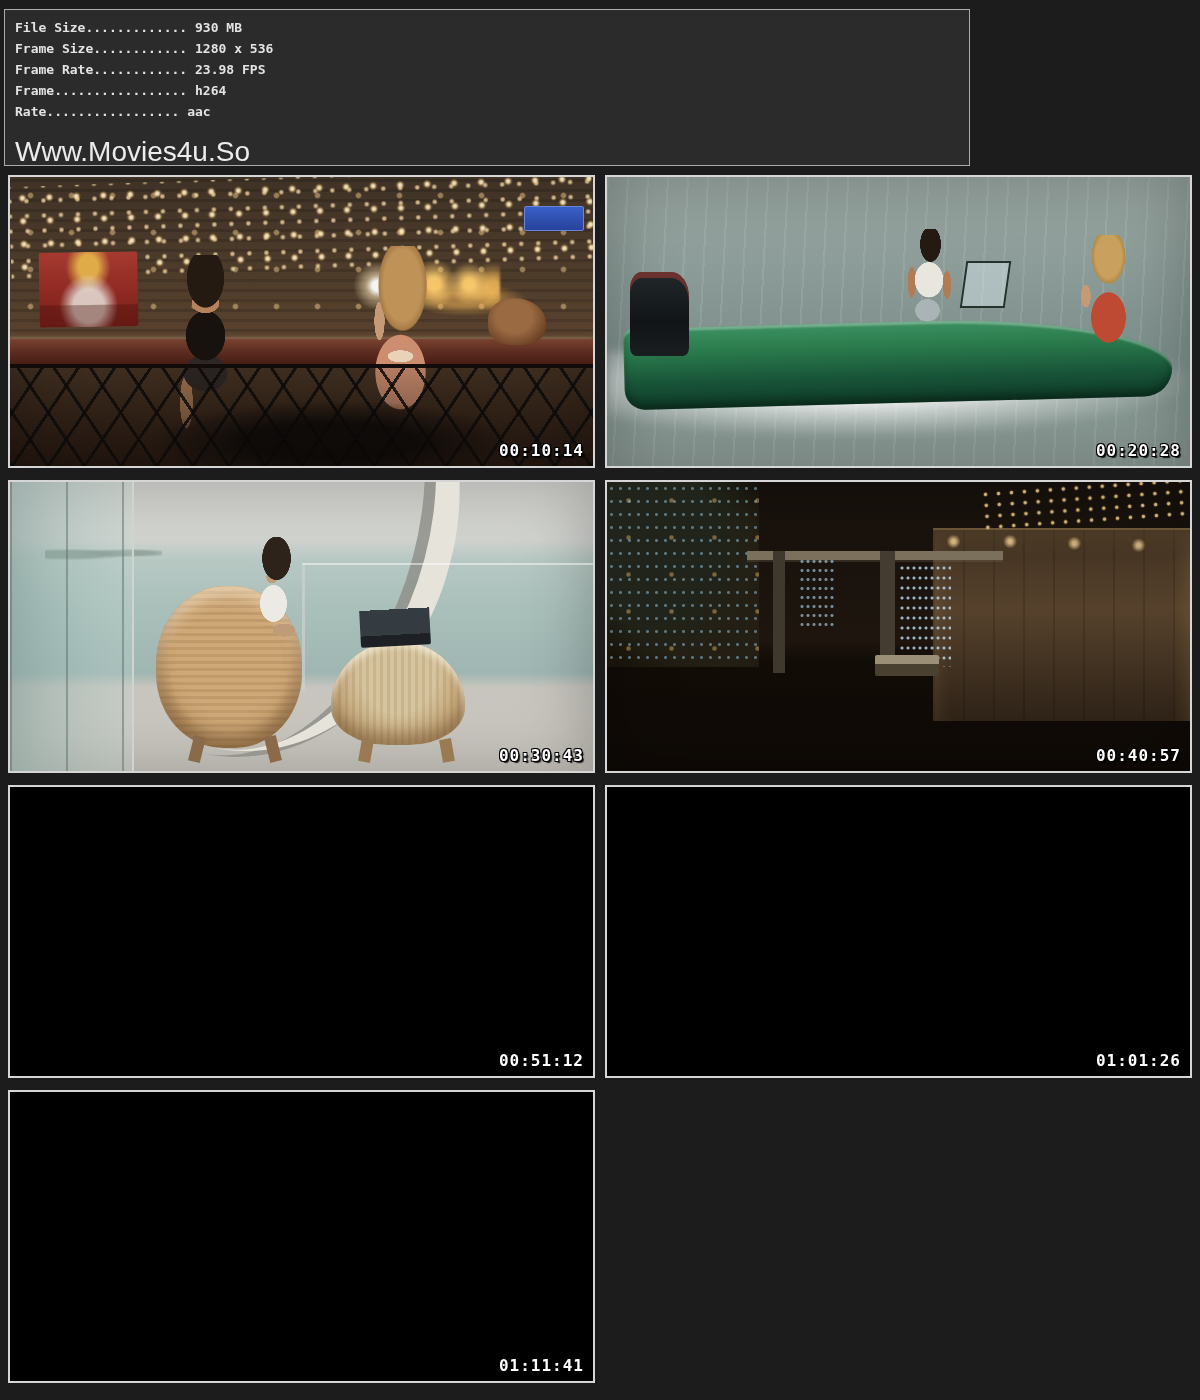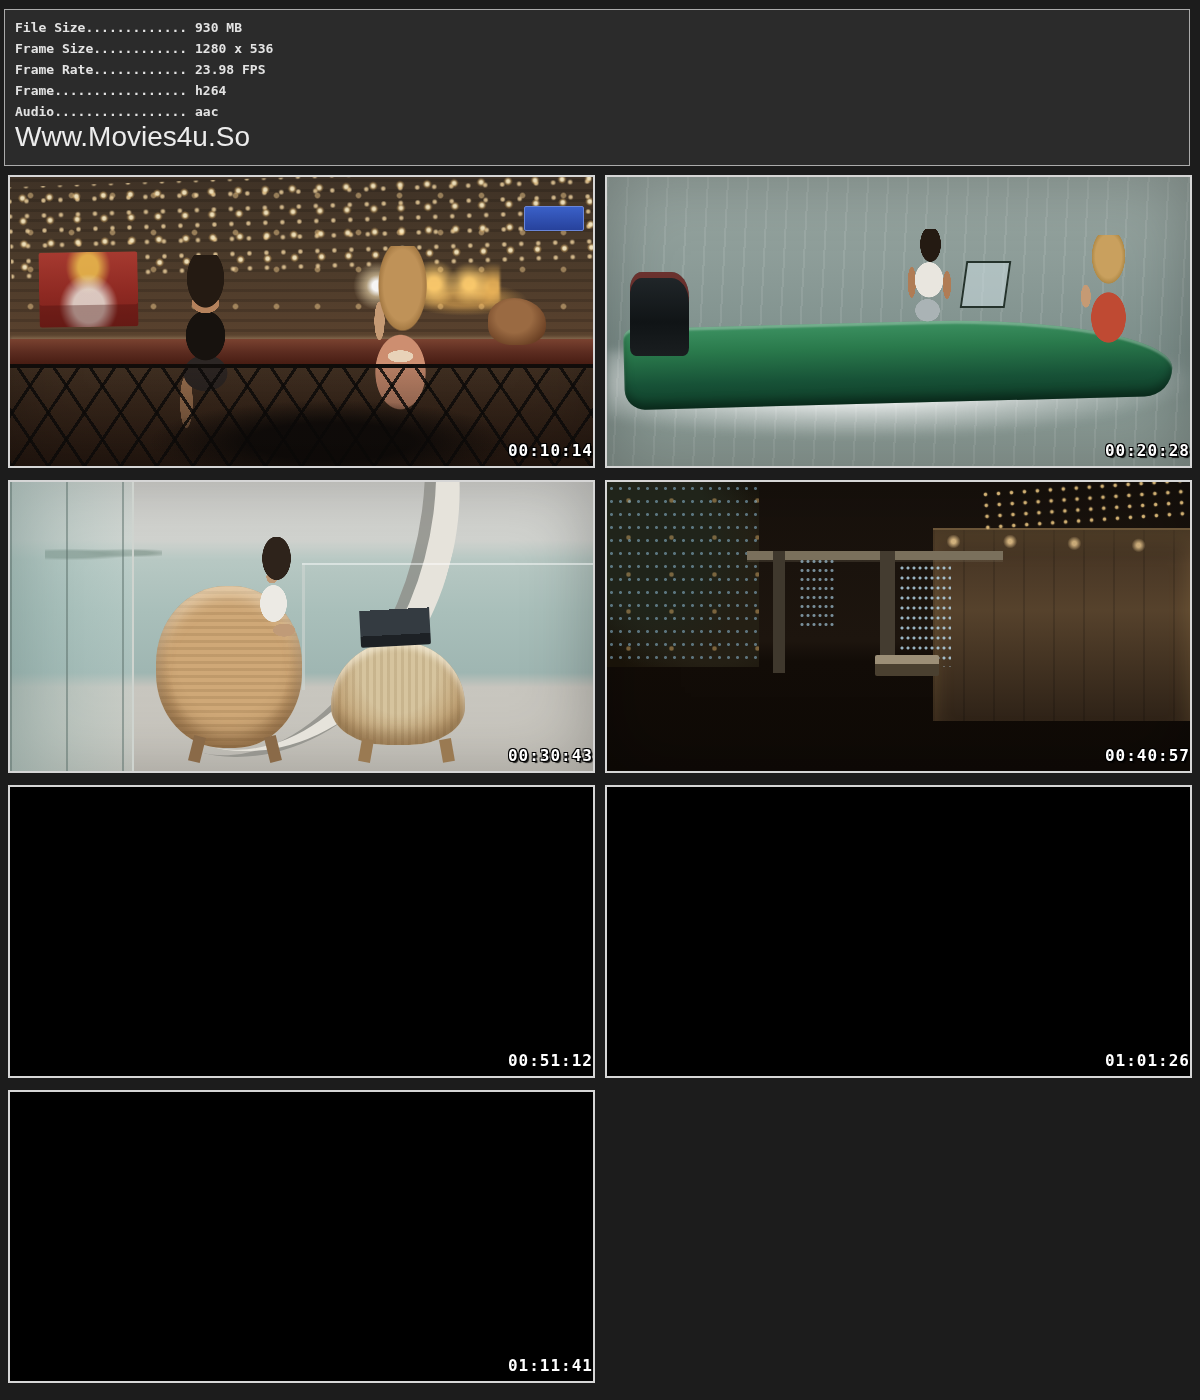--- a/index.html
+++ b/index.html
@@ -1,32 +1,32 @@
 <!DOCTYPE html>
 <html><head>
 <meta charset="utf-8">
 <style>
   html,body{margin:0;padding:0;}
   body{width:1200px;height:1400px;background:#1c1c1c;position:relative;overflow:hidden;
        font-family:"Liberation Sans", sans-serif;}
 
   
-  .header{position:absolute;left:4px;top:9px;width:1186px;height:157px;box-sizing:border-box;
+  .header{position:absolute;left:4px;top:9px;width:966px;height:157px;box-sizing:border-box;
           border:1px solid #ababab;background:#2b2b2b;padding:7px 0 0 10px;}
   .meta-line{font:bold 13px/21px "DejaVu Sans Mono", monospace;color:#e3e3e3;white-space:pre;}
-  .watermark{font:400 28px/27px "Liberation Sans", sans-serif;color:#ececec;margin-top:1px;}
+  .watermark{font:400 28px/27px "Liberation Sans", sans-serif;color:#ececec;margin-top:16px;}
 
   
   .grid{position:absolute;left:8px;top:175px;width:1184px;display:grid;
         grid-template-columns:587px 587px;column-gap:10px;row-gap:12px;grid-auto-rows:293px;}
   .thumb{position:relative;margin:0;border:2px solid #d6d6d6;box-sizing:border-box;
          overflow:hidden;background:#000;}
   .art{position:absolute;inset:0;box-shadow:inset 0 0 70px rgba(0,0,0,.28);}
   .art div{position:absolute;}
-  .ts{position:absolute;right:0;bottom:6px;font:bold 16px "DejaVu Sans Mono", monospace;
+  .ts{position:absolute;right:9px;bottom:6px;font:bold 16px "DejaVu Sans Mono", monospace;
       color:#fff;letter-spacing:1px;z-index:6;
       text-shadow:-1px -1px 0 #000,1px -1px 0 #000,-1px 1px 0 #000,1px 1px 0 #000,2px 2px 1px rgba(0,0,0,.85);}
 
   
   .t1 .art{background:linear-gradient(180deg,#3a2f23 0%,#463627 55%,#3a2417 100%);}
   .s1-bldg{left:0;right:0;top:0;height:57%;
     background:
       radial-gradient(circle at 63% 66%, rgba(255,255,255,.95) 0 5px, rgba(255,235,190,.55) 11px, transparent 24px),
       radial-gradient(ellipse at 78% 74%, rgba(255,190,90,.5) 0 26px, transparent 62px),
       radial-gradient(circle, rgba(255,215,150,.45) 0 2px, transparent 3.5px),
@@ -304,21 +304,21 @@
     background:linear-gradient(90deg,#23282e,#0f1216);}
 </style>
 </head>
 <body>
 
 <div class="header">
   <div class="meta-line">File Size............. 930 MB</div>
   <div class="meta-line">Frame Size............ 1280 x 536</div>
   <div class="meta-line">Frame Rate............ 23.98 FPS</div>
   <div class="meta-line">Frame................. h264</div>
-  <div class="meta-line">Audio................. aac</div>
+  <div class="meta-line">Rate................. aac</div>
   <div class="watermark">Www.Movies4u.So</div>
 </div>
 
 <div class="grid">
 
   <figure class="thumb t1">
     <div class="art">
       <div class="s1-bldg"></div>
       <div class="s1-lights"></div>
       <div class="s1-banner"></div>

